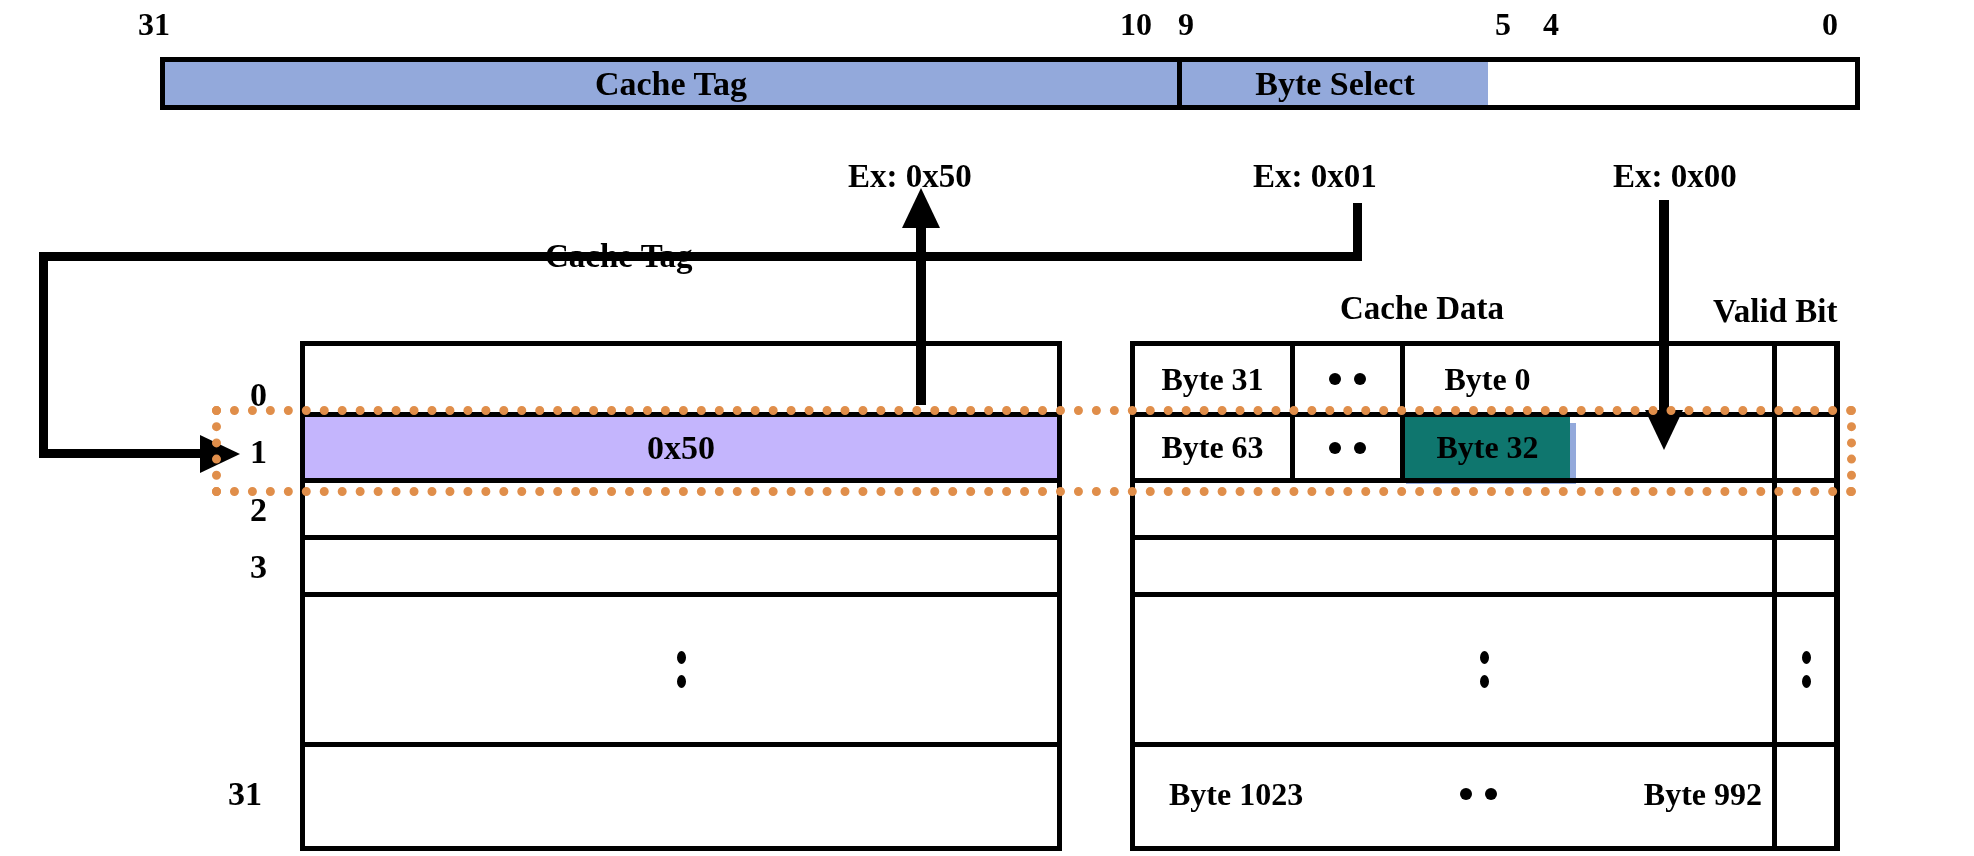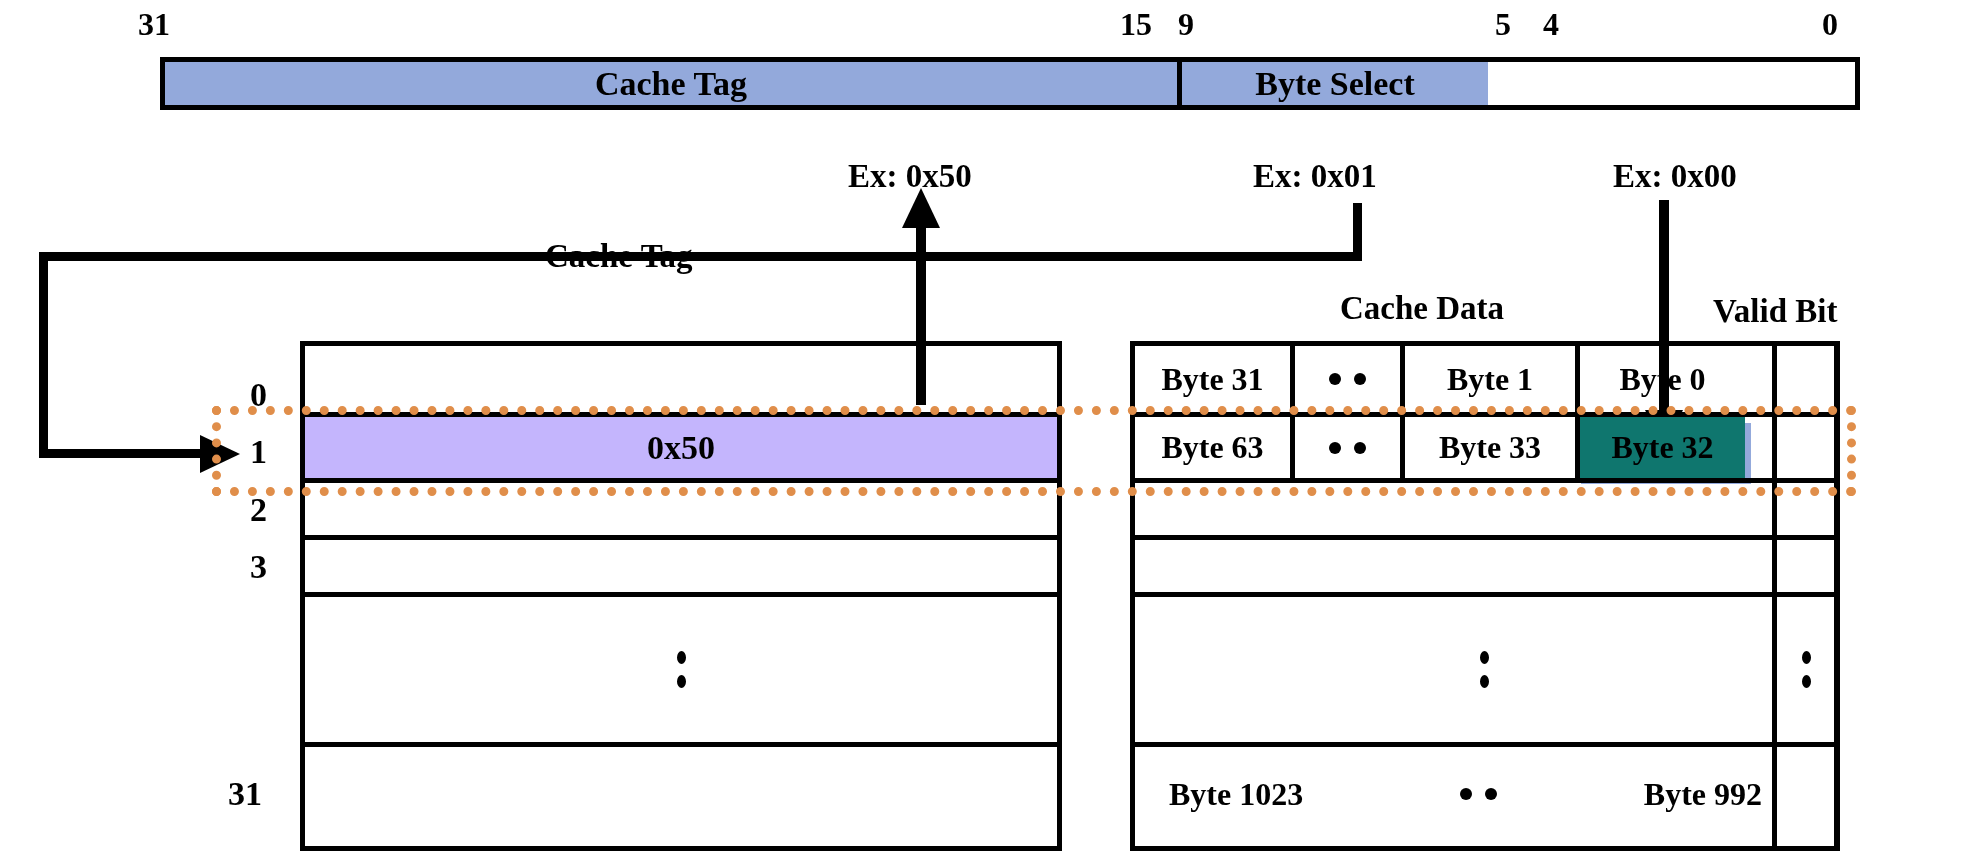--- a/index.html
+++ b/index.html
@@ -95,21 +95,21 @@
     border:9px dotted var(--orange);box-sizing:border-box;
     pointer-events:none;z-index:40;
   }
   :root{}
   body{--blue:#93A9DB;--blue-dark:#8FA5D9;--orange:#E08E4A;}
 </style>
 </head>
 <body>
 
 <div class="lbl bitlbl" style="left:138px;top:8px;">31</div>
-<div class="lbl bitlbl" style="left:1120px;top:8px;">15</div>
+<div class="lbl bitlbl" style="left:1120px;top:8px;">10</div>
 <div class="lbl bitlbl" style="left:1178px;top:8px;">9</div>
 <div class="lbl bitlbl" style="left:1495px;top:8px;">5</div>
 <div class="lbl bitlbl" style="left:1543px;top:8px;">4</div>
 <div class="lbl bitlbl" style="left:1822px;top:8px;">0</div>
 
 <div id="addr-bar">
   <div class="addr-field" id="f-tag">Cache Tag</div>
   <div class="addr-field" id="f-byte">Byte Select</div>
 </div>
 
@@ -164,31 +164,29 @@
 </div>
 
 <div id="data-table">
 
   <div class="drow" style="height:66px;">
     <div class="dcell" style="width:155px;">Byte 31</div>
     <div class="dcell hdots" style="width:110px;">
         <i></i>
         <i></i>
       </div>
-    <div class="dcell" style="width:175px;">Byte 1</div>
     <div class="dcell" style="width:170px;">Byte 0</div>
   </div>
 
   <div class="drow" style="height:66px;">
     <div class="dcell" style="width:155px;">Byte 63</div>
     <div class="dcell hdots" style="width:110px;">
         <i></i>
         <i></i>
       </div>
-    <div class="dcell" style="width:175px;">Byte 33</div>
     <div class="dcell" style="width:170px;background:#0f766e;box-shadow:6px 6px 0 0 #93A9DB;">Byte 32</div>
   </div>
 
   <div class="drow" style="height:57px;"></div>
 
   <div class="drow" style="height:57px;"></div>
 
   <div class="drow vdots" style="height:150px;">
       <i></i>
       <i></i>

